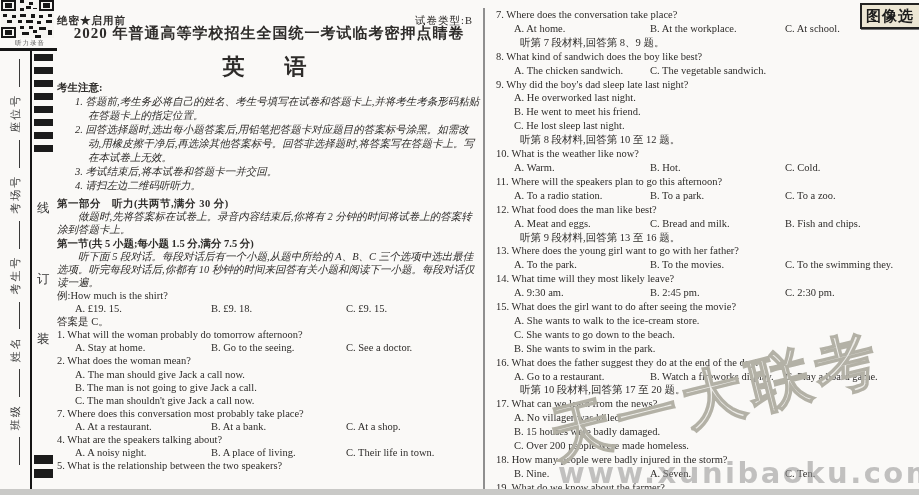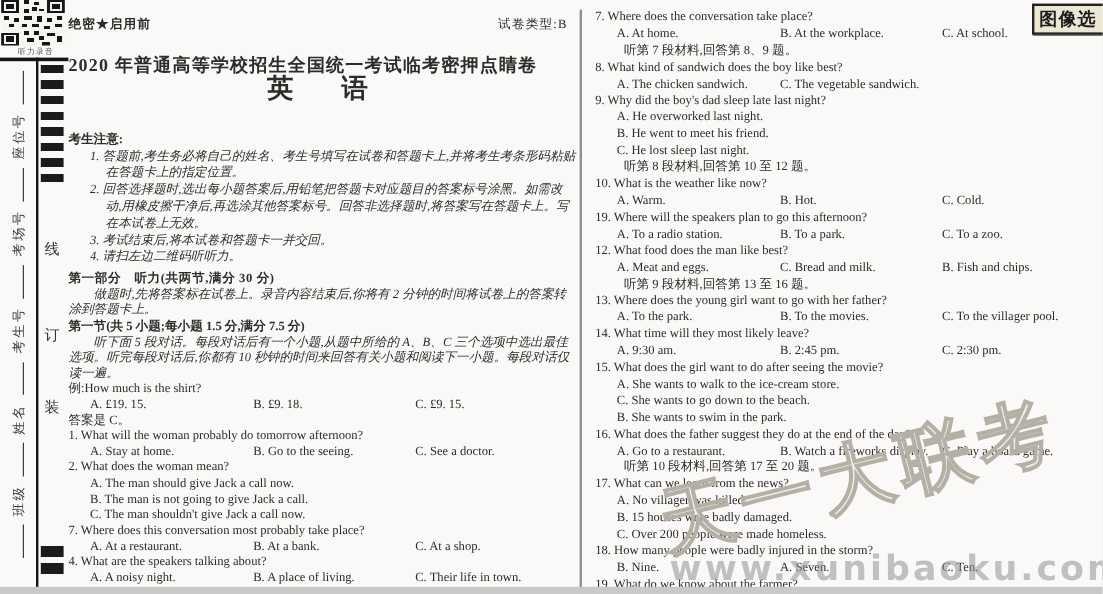--- a/index.html
+++ b/index.html
@@ -34,23 +34,23 @@
   .bind-char:nth-of-type(3){ top:331px; }
   .qr { position:absolute; left:1px; top:0; }
   .qr-caption { position:absolute; left:4px; top:39px; width:52px; font-size:6.5px; color:#555; text-align:center; letter-spacing:1px; }
   
   .col-divider { position:absolute; left:483px; top:8px; width:1.5px; height:487px; background:#8f8f8f; }
   .col-left  { position:absolute; left:57px;  top:14px; width:424px; font-size:10.5px; line-height:13.1px; }
   .col-right { position:absolute; left:496px; top:8px;  width:423px; font-size:10.5px; line-height:13.9px; }
   .head-row { display:flex; justify-content:space-between; padding-right:8px; font-size:10.5px; }
   .secrecy { font-weight:bold; letter-spacing:1px; }
   .papertype { letter-spacing:1px; }
-  .doc-title { margin-top:22px; text-align:left; font-size:15px; font-weight:bold; letter-spacing:1px; }
-  .subject   { margin-top:5px; text-align:center; font-size:22px; font-weight:bold; letter-spacing:9px; }
-  .notice { margin-top:30px; }
+  .doc-title { text-align:center; font-size:15px; font-weight:bold; letter-spacing:1px; }
+  .subject   { margin-top:20px; text-align:center; font-size:22px; font-weight:bold; letter-spacing:9px; }
+  .notice { margin-top:8px; }
   .notice-label { font-weight:bold; line-height:14px; }
   .notice-item { font-style:italic; padding-left:31px; text-indent:-13px; line-height:14px; }
   .part-heading { font-weight:bold; margin-top:4px; letter-spacing:0.5px; }
   .sec-heading { font-weight:bold; }
   .para { text-indent:2em; font-style:italic; }
   .q-text { padding-left:17px; text-indent:-17px; }
   .opt-row { display:grid; grid-template-columns:136px 135px auto; padding-left:18px; }
   .opt-row span { white-space:nowrap; }
   .opt-stack { padding-left:18px; }
   .cue { padding-left:24px; }
@@ -221,38 +221,38 @@
         <div class="opt-stack">A. He overworked last night.</div>
         <div class="opt-stack">B. He went to meet his friend.</div>
         <div class="opt-stack">C. He lost sleep last night.</div>
         <div class="cue">听第 8 段材料,回答第 10 至 12 题。</div>
         <div class="q-text">10. What is the weather like now?</div>
         <div class="opt-row">
           <span>A. Warm.</span>
           <span>B. Hot.</span>
           <span>C. Cold.</span>
         </div>
-        <div class="q-text">19. Where will the speakers plan to go this afternoon?</div>
+        <div class="q-text">11. Where will the speakers plan to go this afternoon?</div>
         <div class="opt-row">
           <span>A. To a radio station.</span>
           <span>B. To a park.</span>
           <span>C. To a zoo.</span>
         </div>
         <div class="q-text">12. What food does the man like best?</div>
         <div class="opt-row">
           <span>A. Meat and eggs.</span>
           <span>C. Bread and milk.</span>
           <span>B. Fish and chips.</span>
         </div>
         <div class="cue">听第 9 段材料,回答第 13 至 16 题。</div>
         <div class="q-text">13. Where does the young girl want to go with her father?</div>
         <div class="opt-row">
           <span>A. To the park.</span>
           <span>B. To the movies.</span>
-          <span>C. To the villager pool.</span>
+          <span>C. To the swimming they.</span>
         </div>
         <div class="q-text">14. What time will they most likely leave?</div>
         <div class="opt-row">
           <span>A. 9:30 am.</span>
           <span>B. 2:45 pm.</span>
           <span>C. 2:30 pm.</span>
         </div>
         <div class="q-text">15. What does the girl want to do after seeing the movie?</div>
         <div class="opt-stack">A. She wants to walk to the ice-cream store.</div>
         <div class="opt-stack">C. She wants to go down to the beach.</div>

